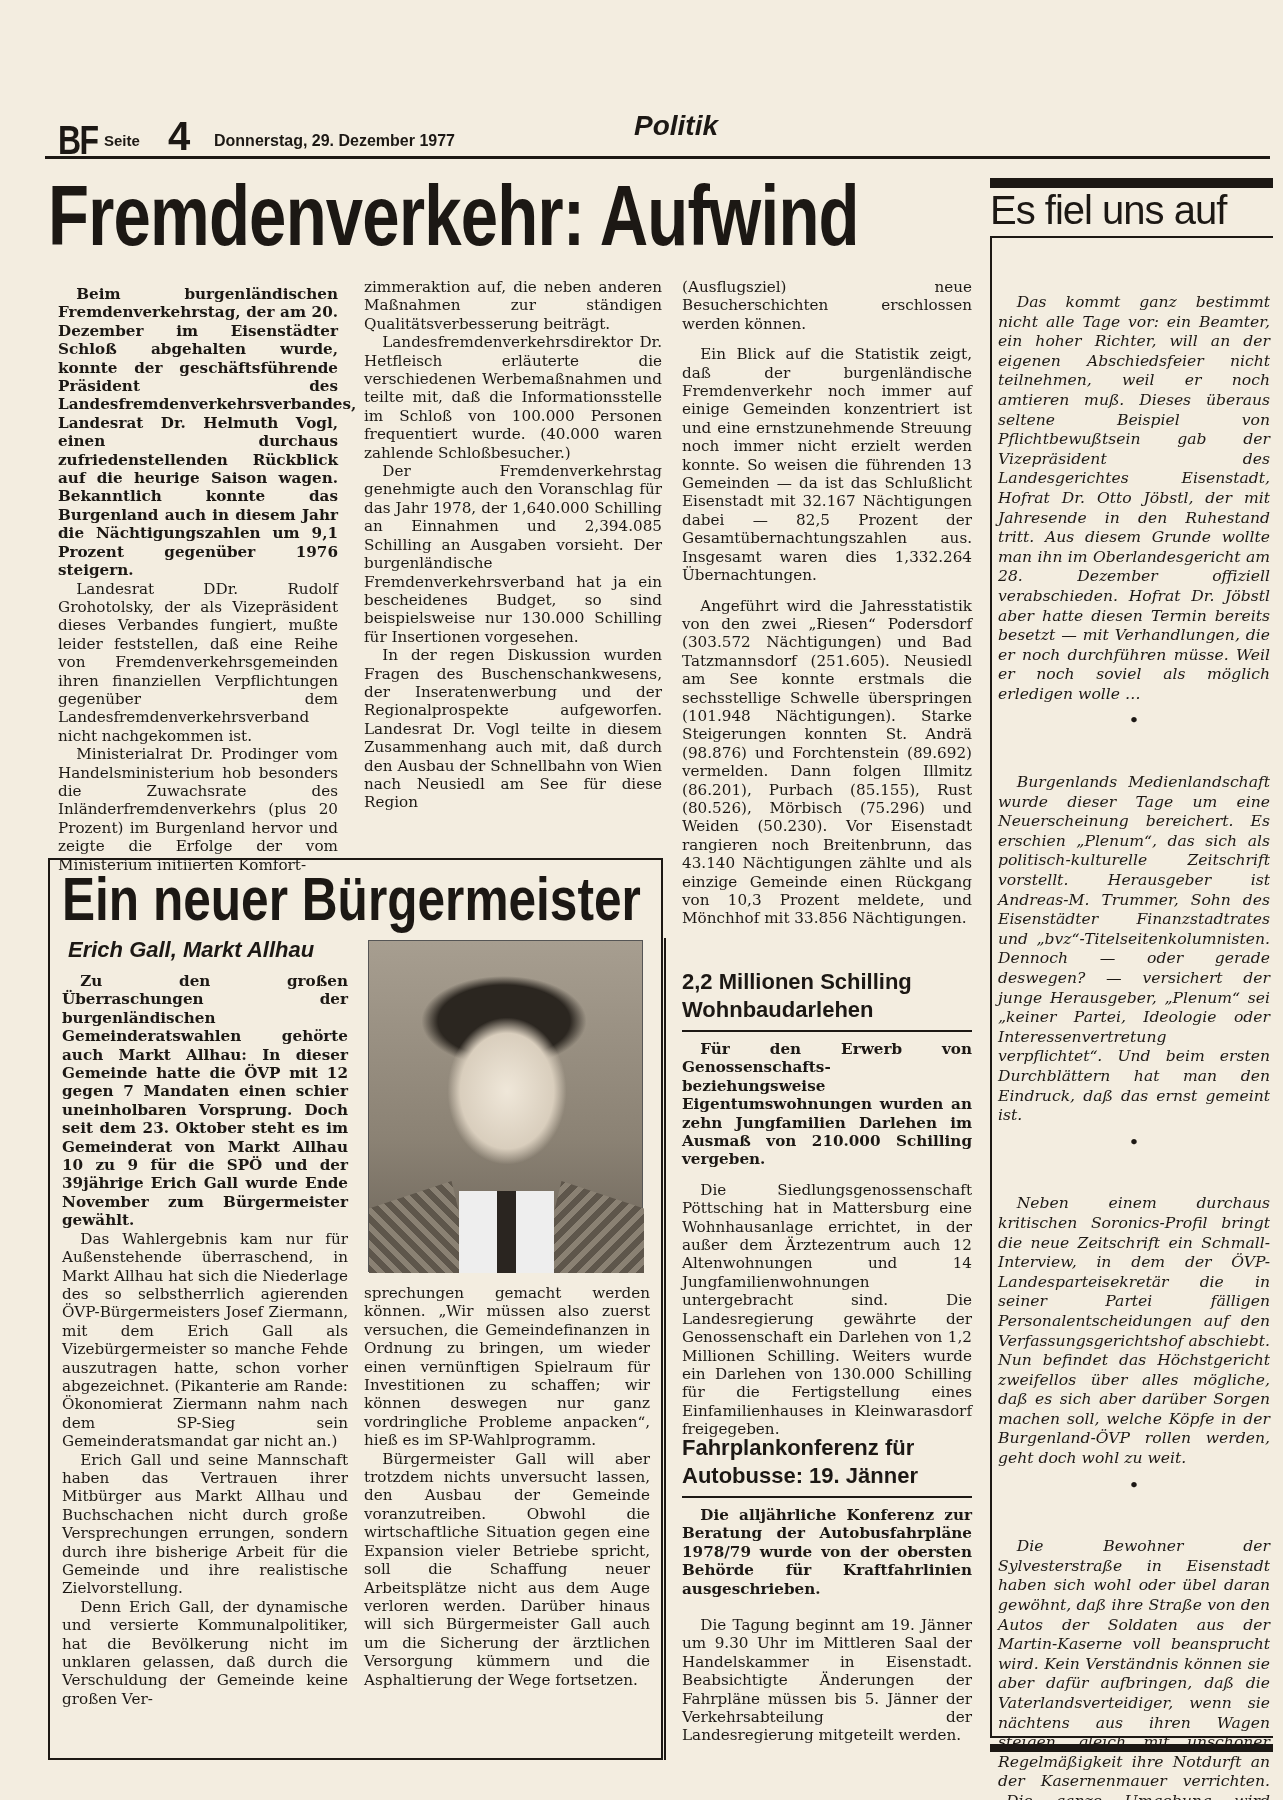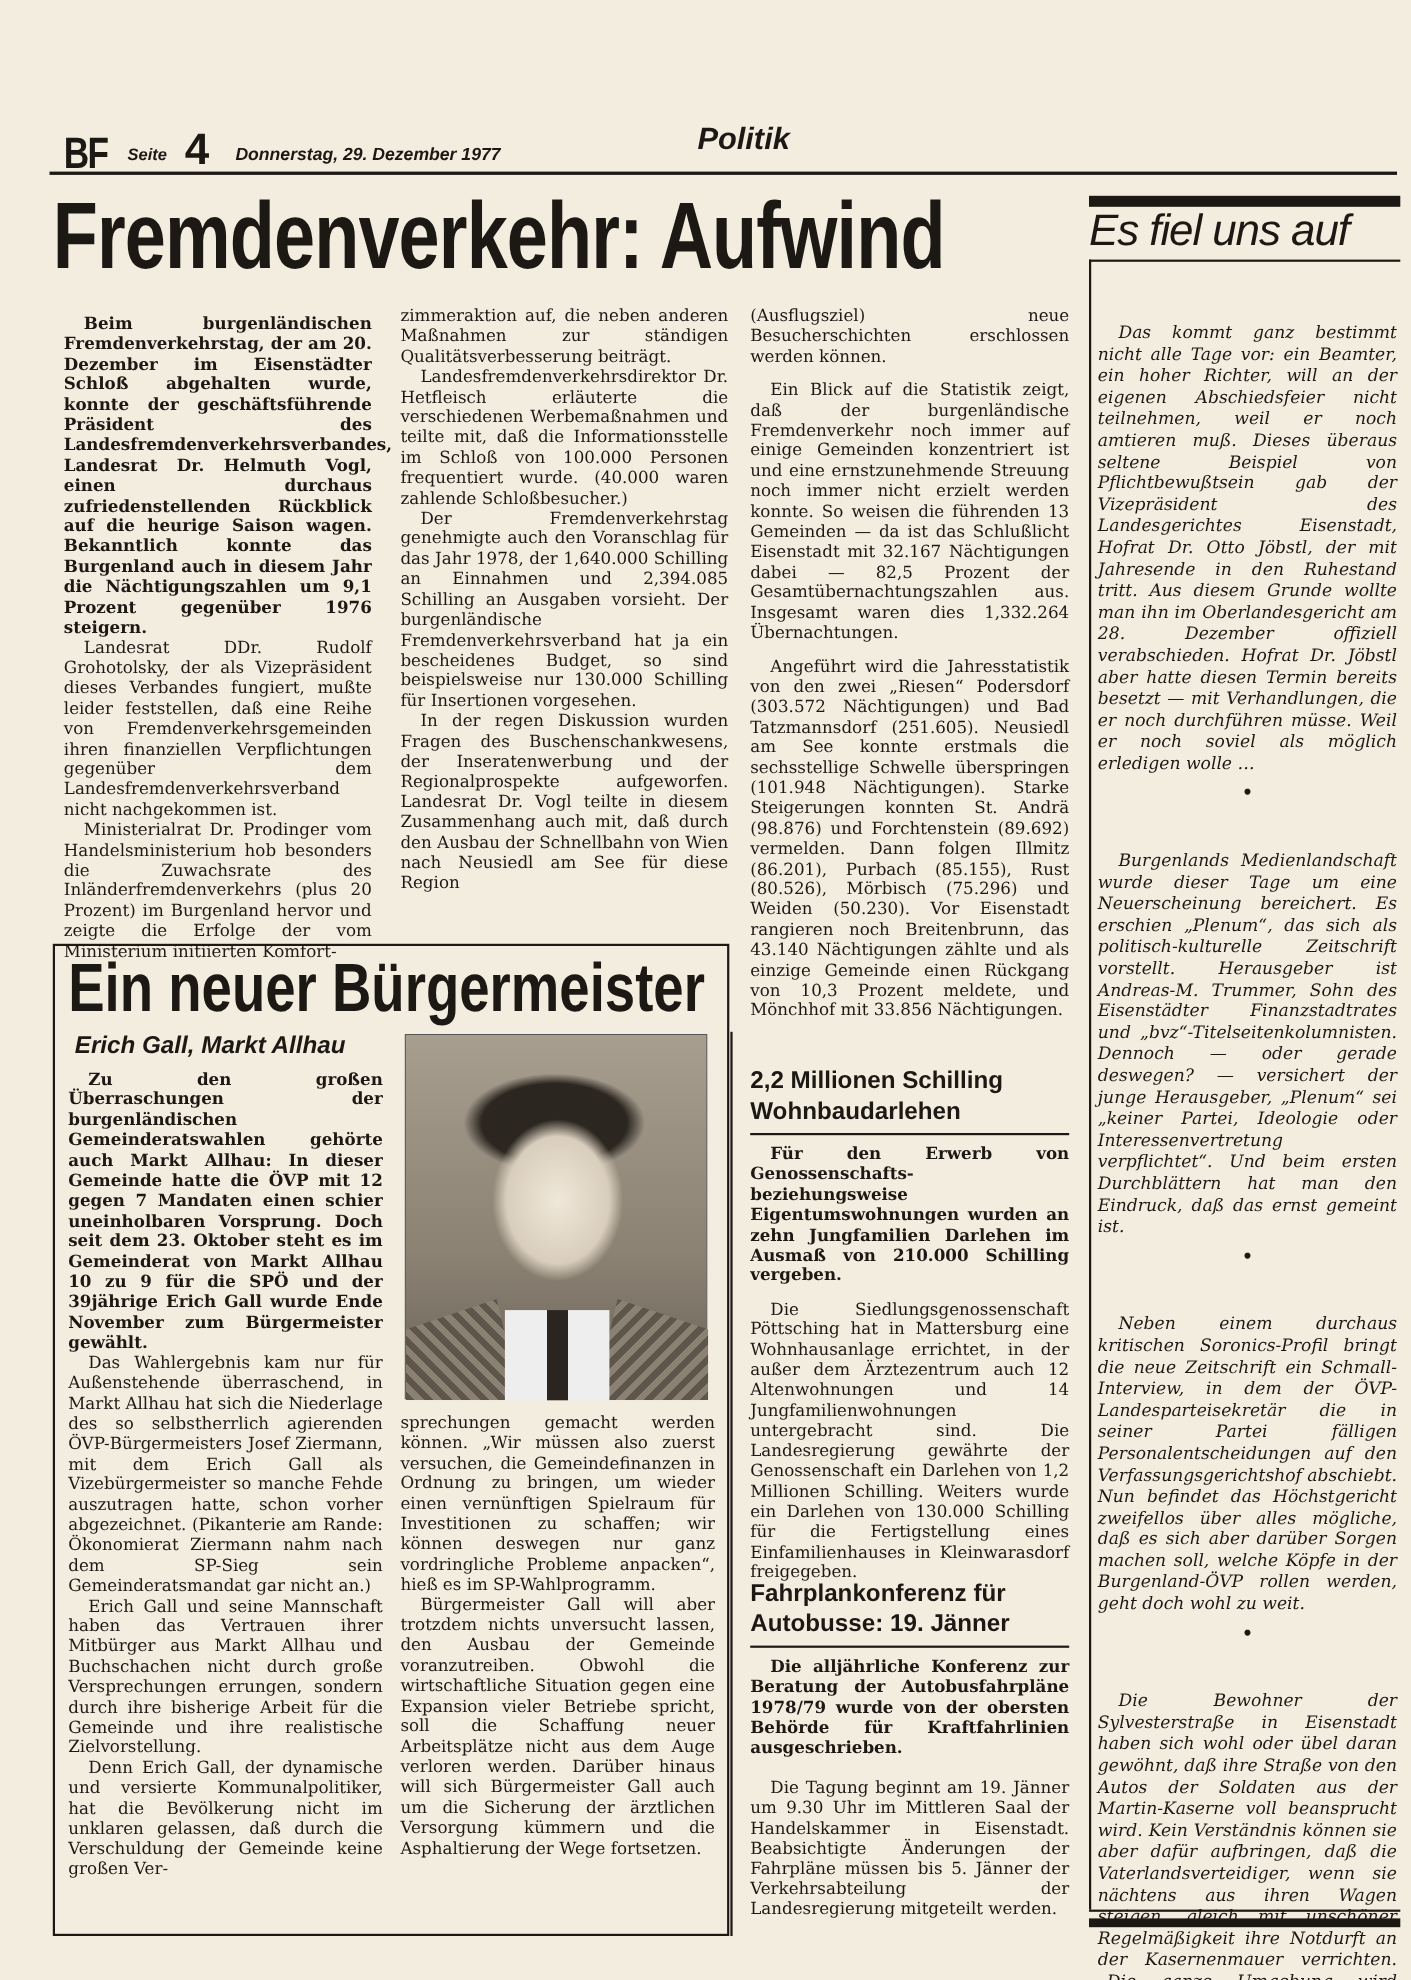--- a/index.html
+++ b/index.html
@@ -3,37 +3,37 @@
 <meta charset="utf-8">
 <style>
   * { box-sizing: border-box; margin: 0; padding: 0; }
   html, body { width: 1283px; height: 1800px; }
   body { background: #f3ede0; color: #1c1814; font-family: "DejaVu Serif", serif; position: relative; overflow: hidden; }
   .page { position: absolute; left: 0; top: 0; width: 1283px; height: 1800px; }
 
   
   .mast { position: absolute; left: 58px; top: 108px; width: 1215px; height: 50px; }
   .mast .bf { position: absolute; left: 0; top: 10px; font-family: "Liberation Sans", sans-serif; font-weight: 900; font-size: 40px; letter-spacing: -2px; transform: scaleX(0.8); transform-origin: left; }
-  .mast .seite { position: absolute; left: 58px; top: 24px; font-family: "Liberation Sans", sans-serif; font-style: italic; font-weight: bold; font-size: 15px; text-align: right; }
+  .mast .seite { position: absolute; left: 46px; top: 24px; font-family: "Liberation Sans", sans-serif; font-weight: bold; font-size: 15px; text-align: right; }
   .mast .num { position: absolute; left: 110px; top: 6px; font-family: "Liberation Sans", sans-serif; font-weight: 900; font-size: 40px; }
-  .mast .date { position: absolute; left: 156px; top: 24px; font-family: "Liberation Sans", sans-serif; font-style: italic; font-size: 16px; font-weight: bold; }
+  .mast .date { position: absolute; left: 156px; top: 24px; font-family: "Liberation Sans", sans-serif; font-size: 16px; font-weight: bold; }
   .mast .section { position: absolute; left: 576px; top: 2px; font-family: "Liberation Sans", sans-serif; font-style: italic; font-weight: bold; font-size: 28px; }
   .rule-top { position: absolute; left: 45px; top: 156px; width: 1225px; height: 3px; background: #1c1814; }
 
   
   .headline { position: absolute; left: 48px; top: 172px; font-family: "Liberation Sans", sans-serif; font-weight: 900; font-size: 86px; line-height: 1; letter-spacing: -1px; transform: scaleX(0.78); transform-origin: left; white-space: nowrap; }
 
   .col { position: absolute; font-size: 15.2px; line-height: 18.4px; text-align: justify; hyphens: manual; }
   .col p { text-indent: 1.2em; }
   .col p + p { margin-top: 0; }
   .bold { font-weight: bold; }
 
   
   .side-bar-top { position: absolute; left: 990px; top: 178px; width: 283px; height: 10px; background: #1c1814; }
-  .side-title { position: absolute; left: 990px; top: 188px; font-family: "Liberation Sans", sans-serif; font-style: italic; font-size: 40px; letter-spacing: -1px; }
+  .side-title { position: absolute; left: 990px; top: 188px; font-family: "Liberation Sans", sans-serif; font-size: 40px; letter-spacing: -1px; }
   .side-box { position: absolute; left: 990px; top: 236px; width: 283px; height: 1500px; border-left: 2px solid #1c1814; border-top: 2px solid #1c1814; }
   .side-text { position: absolute; left: 998px; top: 250px; width: 272px; font-style: italic; font-size: 15.6px; line-height: 19.6px; text-align: justify; }
   .side-text p { text-indent: 1.2em; margin-top: 43px; }
   .side-text .star { text-align: center; text-indent: 0; margin: 6px 0 4px; font-style: normal; font-weight: bold; }
   .side-bottom1 { position: absolute; left: 990px; top: 1736px; width: 283px; height: 2px; background: #1c1814; }
   .side-bottom2 { position: absolute; left: 990px; top: 1744px; width: 283px; height: 8px; background: #1c1814; }
 
   
   .box { position: absolute; left: 48px; top: 858px; width: 615px; height: 902px; border: 2px solid #1c1814; }
   .box-head { position: absolute; left: 62px; top: 868px; font-family: "Liberation Sans", sans-serif; font-weight: 900; font-size: 62px; line-height: 1; transform: scaleX(0.8); transform-origin: left; white-space: nowrap; }

